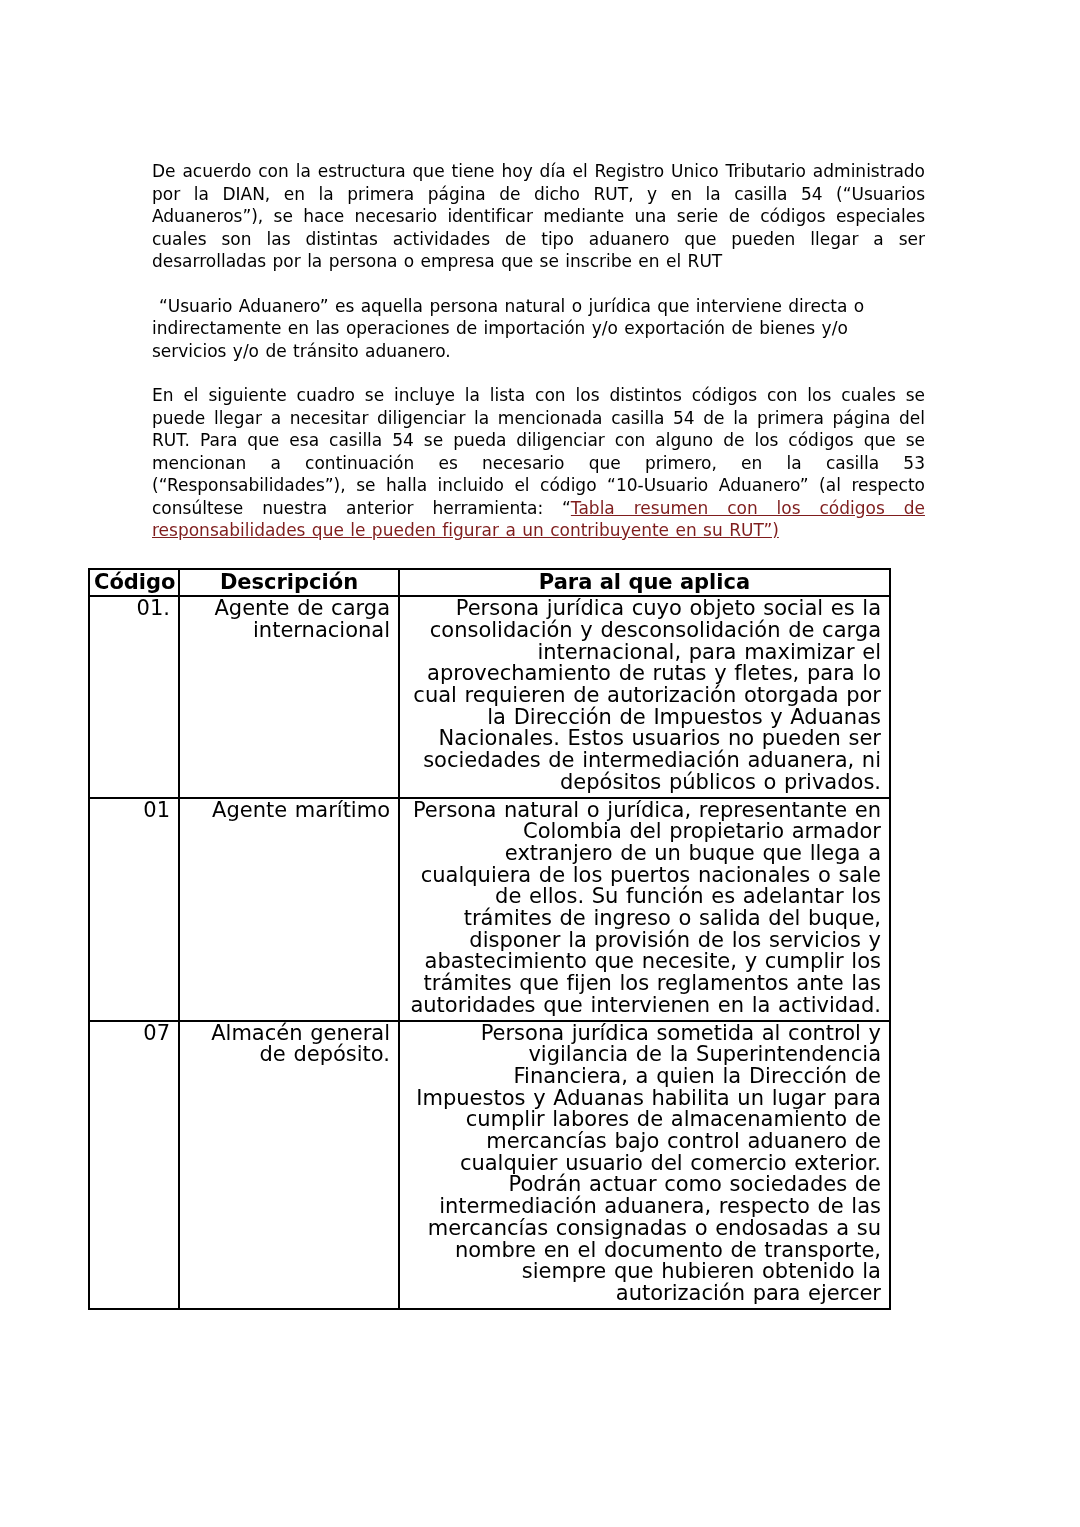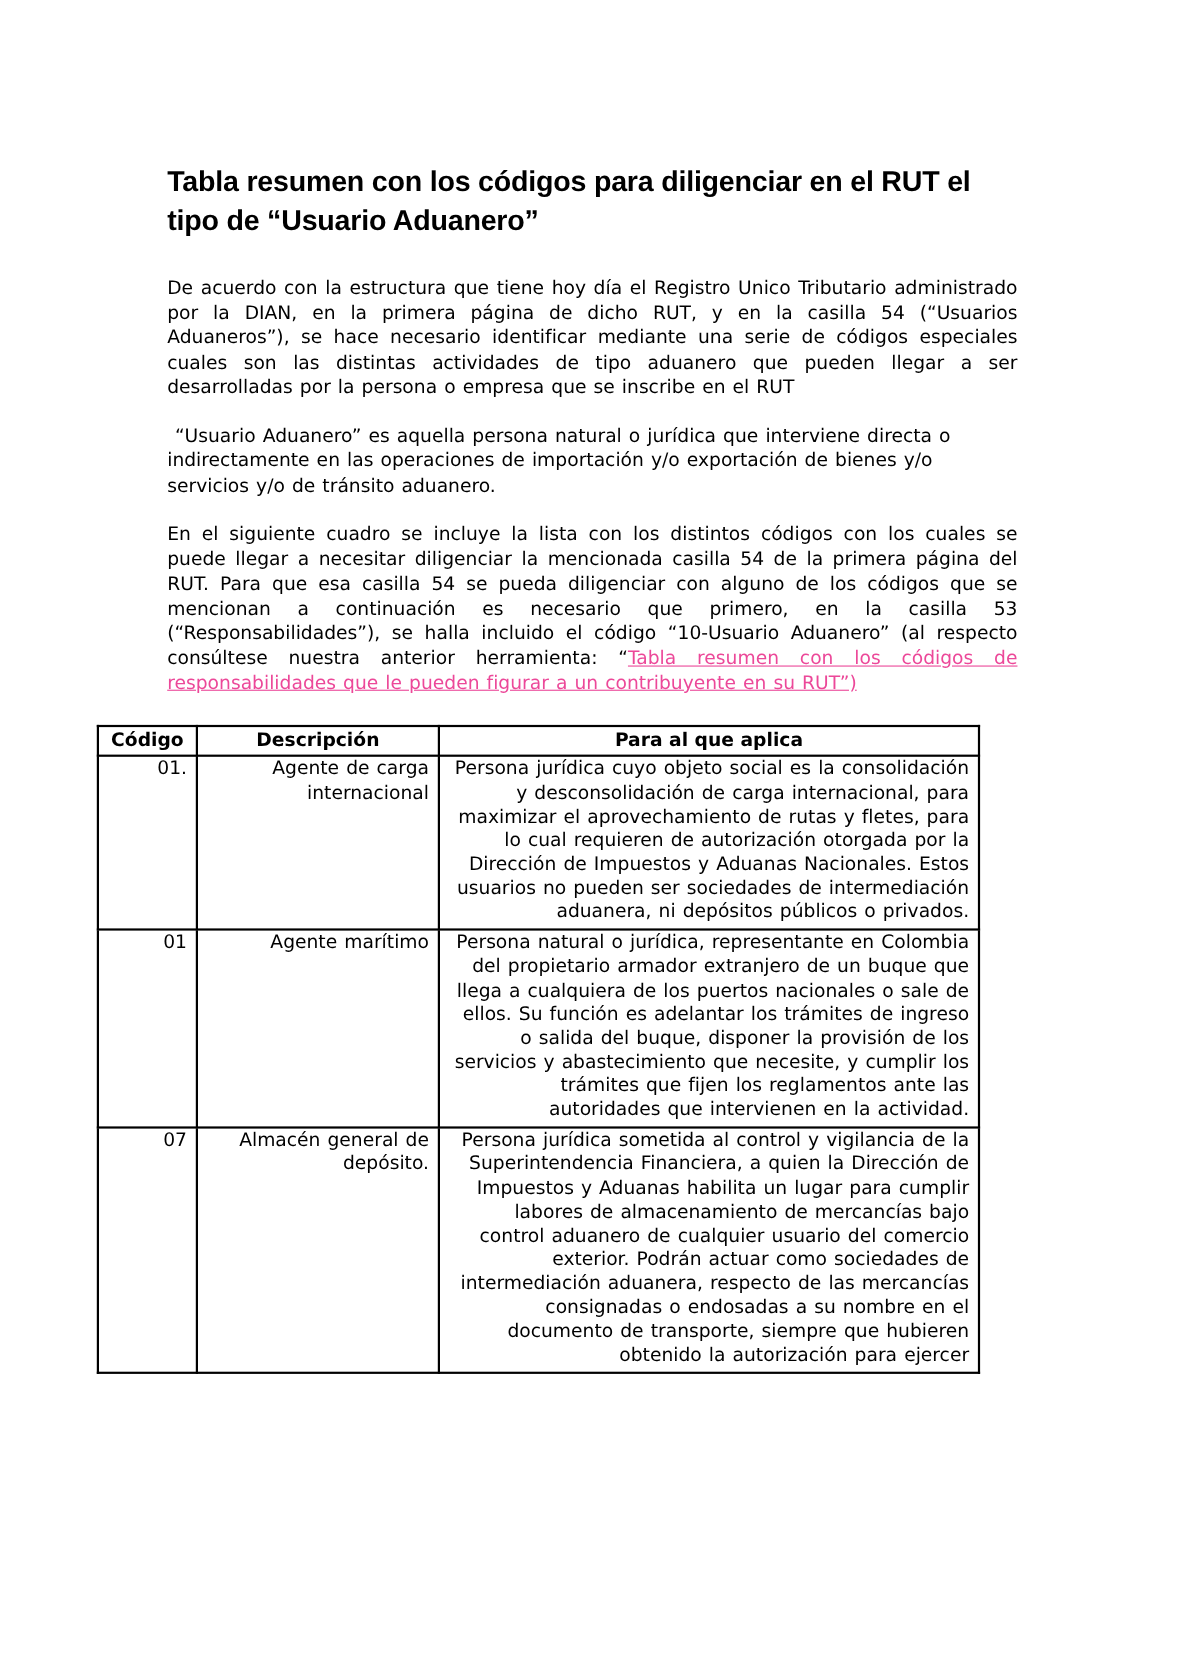--- a/index.html
+++ b/index.html
@@ -41,31 +41,31 @@
     word-spacing: 1px;
   }
   p.justified {
     text-align: justify;
     text-justify: inter-word;
   }
   p.indented {
     text-indent: 7px;
   }
   a.doc-link {
-    color: #ec4899;
+    color: #7f1d1d;
     text-decoration: underline;
     cursor: pointer;
   }
   table.codes-table {
     border-collapse: collapse;
     margin-left: -64px;   
     margin-top: 26px;
     width: 801px;
     table-layout: fixed;
-    font-size: 17px;
+    font-size: 21px;
     line-height: 21.7px;
   }
   table.codes-table col.c-codigo { width: 90px; }
   table.codes-table col.c-desc   { width: 220px; }
   table.codes-table col.c-caso   { width: 491px; }
   table.codes-table th,
   table.codes-table td {
     border: 2px solid #000000;
     vertical-align: top;
     padding: 1px 8px 3px 10px;
@@ -82,21 +82,20 @@
     text-align: justify;
     text-justify: inter-word;
     word-spacing: 1px;
   }
 </style>
 </head>
 <body>
 
 <div class="page">
 
-  <h1 class="doc-title">Tabla resumen con los códigos para diligenciar en el RUT el tipo de “Usuario Aduanero”</h1>
 
 
   <p class="body-par justified">De acuerdo con la estructura que tiene hoy día el Registro Unico Tributario administrado por la DIAN, en la primera página de dicho RUT, y en la casilla 54 (“Usuarios Aduaneros”), se hace necesario identificar mediante una serie de códigos especiales cuales son las distintas actividades de tipo aduanero que pueden llegar a ser desarrolladas por la persona o empresa que se inscribe en el RUT</p>
 
   <p class="body-par indented">“Usuario Aduanero” es aquella persona natural o jurídica que interviene directa o indirectamente en las operaciones de importación y/o exportación de bienes y/o servicios y/o de tránsito aduanero.</p>
 
   <p class="body-par justified"><span>En el siguiente cuadro se incluye la lista con los distintos códigos con los cuales se puede llegar a necesitar diligenciar la mencionada casilla 54 de la primera página del RUT. Para que esa casilla 54 se pueda diligenciar con alguno de los códigos que se mencionan a continuación es necesario que primero, en la casilla 53 (“Responsabilidades”), se halla incluido el código “10-Usuario Aduanero” (al respecto consúltese nuestra anterior herramienta: “</span><a class="doc-link">Tabla resumen con los códigos de responsabilidades que le pueden figurar a un contribuyente en su RUT”)</a></p>
 
 
   <table class="codes-table">

